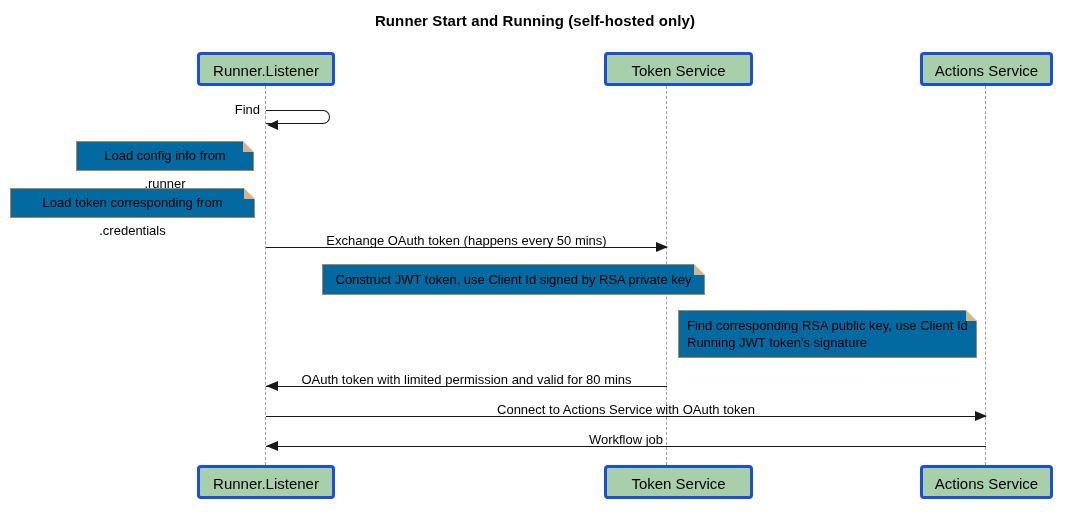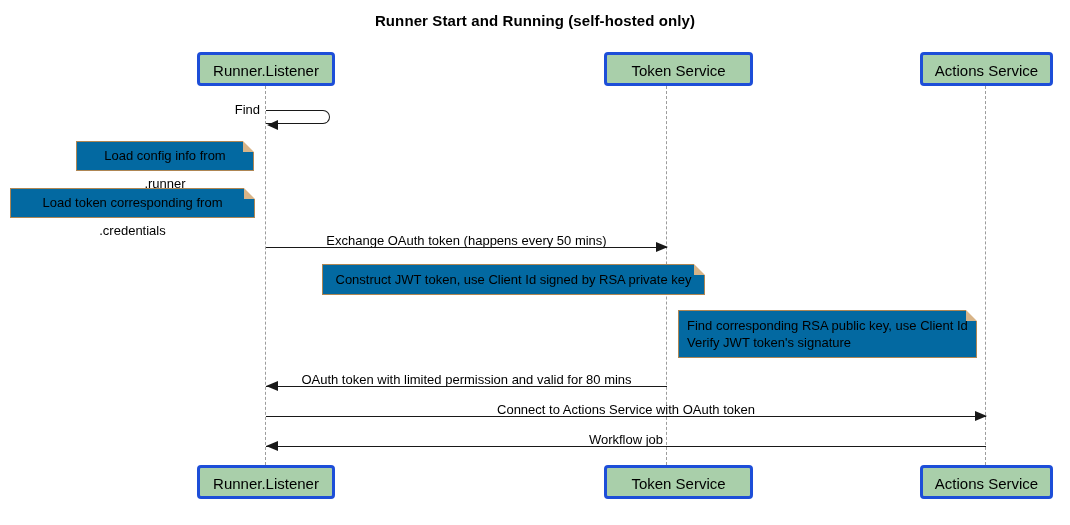--- a/index.html
+++ b/index.html
@@ -95,21 +95,21 @@
 
   <div class="start-label">Find</div>
   <div class="self-loop"></div>
   <div class="arr self-arr"></div>
 
   <div class="note note-1line n1">Load config info from .runner</div>
   <div class="note note-1line n2">Load token corresponding from .credentials</div>
   <div class="note note-1line n3">Construct JWT token, use Client Id signed by RSA private key</div>
   <div class="note n4">
     <div>Find corresponding RSA public key, use Client Id</div>
-    <div>Verify JWT token's signature</div>
+    <div>Running JWT token's signature</div>
   </div>
 
   <div class="msg-label m1-label">Exchange OAuth token (happens every 50 mins)</div>
   <div class="msg-line m1-line"></div>
   <div class="arr arr-r m1-arr"></div>
 
   <div class="msg-label m2-label">OAuth token with limited permission and valid for 80 mins</div>
   <div class="msg-line m2-line"></div>
   <div class="arr arr-l m2-arr"></div>
 

